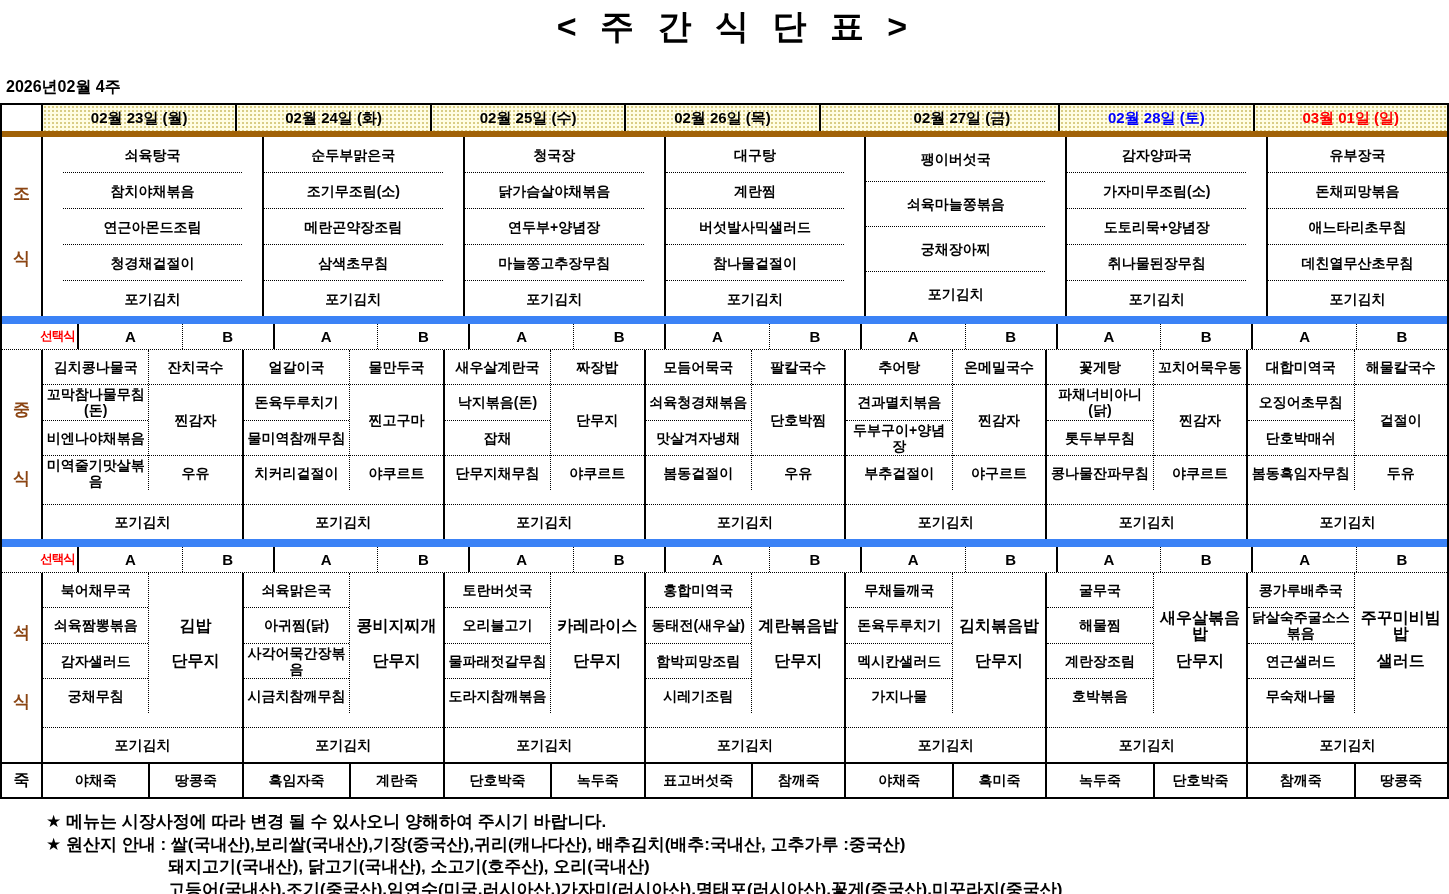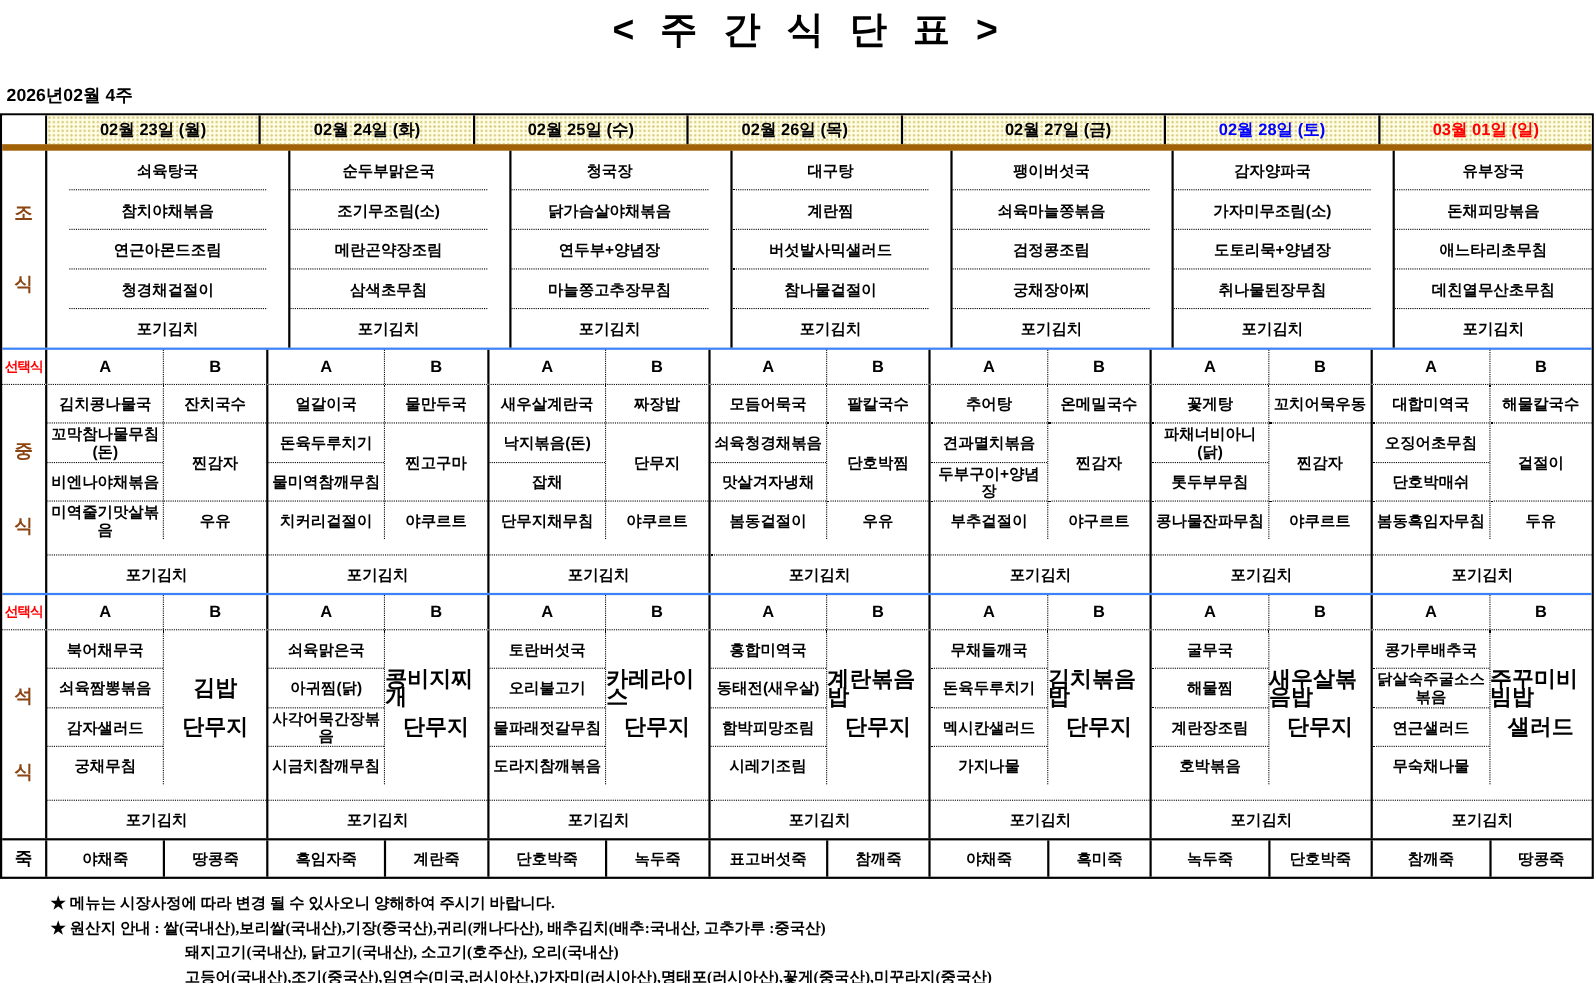--- a/index.html
+++ b/index.html
@@ -30,50 +30,50 @@
   .stack .cell{ flex:1 1 0; }
   .stack .cell:not(:last-child){ border-bottom:1px dotted #000; }
 
   .cell{ display:flex; align-items:center; justify-content:center; text-align:center;
          font-size:14px; line-height:16px; word-break:break-all; padding:0 2px;
          box-sizing:border-box; }
 
   .mlabel{ flex-direction:column; justify-content:space-evenly; color:#8b4513; font-size:17px; }
   .lch{ line-height:18px; }
 
-  .selrow{ height:34px; border-top:2px solid #3b82f6; border-bottom:1px dotted #000; }
+  .selrow{ height:34px; border-top:8px solid #3b82f6; border-bottom:1px dotted #000;padding-left:36px; }
   .sel-label{ color:#ff0000; font-size:12.5px; letter-spacing:-1px; }
   .ab{ display:flex; }
   .scol{ display:flex; align-items:center; justify-content:center; box-sizing:border-box; }
   .acol{ width:53%; }
   .bcol{ width:47%; border-left:1px dotted #000; }
   .abh{ font-size:15px; }
 
   .mealday{ display:flex; flex-direction:column;gap:14px; }
   .abwrap{ display:flex; height:140px; }
   .colA{ width:53%; display:flex; flex-direction:column; box-sizing:border-box; }
   .colA .cell{ flex:1 1 0; }
   .colA .cell:not(:last-child){ border-bottom:1px dotted #000; }
   .colB{ width:47%; border-left:1px dotted #000; display:flex; flex-direction:column; box-sizing:border-box; }
   .colB .h1{ height:35px; flex:none; border-bottom:1px dotted #000; }
   .colB .h2{ flex:1 1 0; border-bottom:1px dotted #000; }
   .colB .h3{ height:34px; flex:none; }
   .colB.free{ justify-content:center; }
   .colB.free .bline{ height:35px; flex:none; display:flex; align-items:center; justify-content:center;
-                     font-size:20px; line-height:16px; word-break:break-all; }
+                     text-align:center; font-size:16px; line-height:16px; word-break:break-all; }
   .kimchi{ height:35px; flex:none; border-top:1px dotted #000; }
 
   .prow{ height:35px; border-top:2px solid #000; }
   .plabel{ font-size:16px; }
   .pb{ border-left:2px solid #000; }
   .pcell{ font-size:14px; }
 
   
   .notes{ margin:12px 0 0 46px; }
-  .note{ font-size:14px; line-height:22.5px; white-space:nowrap;font-family:Liberation Serif, serif; }
+  .note{ font-size:17px; line-height:22.5px; white-space:nowrap; }
   .note.indent{ padding-left:122px; }
 </style>
 </head>
 <body>
 
 <div class="page">
   <div class="title">&lt; 주 간 식 단 표 &gt;</div>
   <div class="week">2026년02월 4주</div>
 
   <div class="menu-table">
@@ -116,21 +116,20 @@
         <div class="day stack">
           <div class="cell">대구탕</div>
           <div class="cell">계란찜</div>
           <div class="cell">버섯발사믹샐러드</div>
           <div class="cell">참나물겉절이</div>
           <div class="cell">포기김치</div>
         </div>
         <div class="day stack">
           <div class="cell">팽이버섯국</div>
           <div class="cell">쇠육마늘쫑볶음</div>
-          <div class="cell">검정콩조림</div>
           <div class="cell">궁채장아찌</div>
           <div class="cell">포기김치</div>
         </div>
         <div class="day stack">
           <div class="cell">감자양파국</div>
           <div class="cell">가자미무조림(소)</div>
           <div class="cell">도토리묵+양념장</div>
           <div class="cell">취나물된장무침</div>
           <div class="cell">포기김치</div>
         </div>

